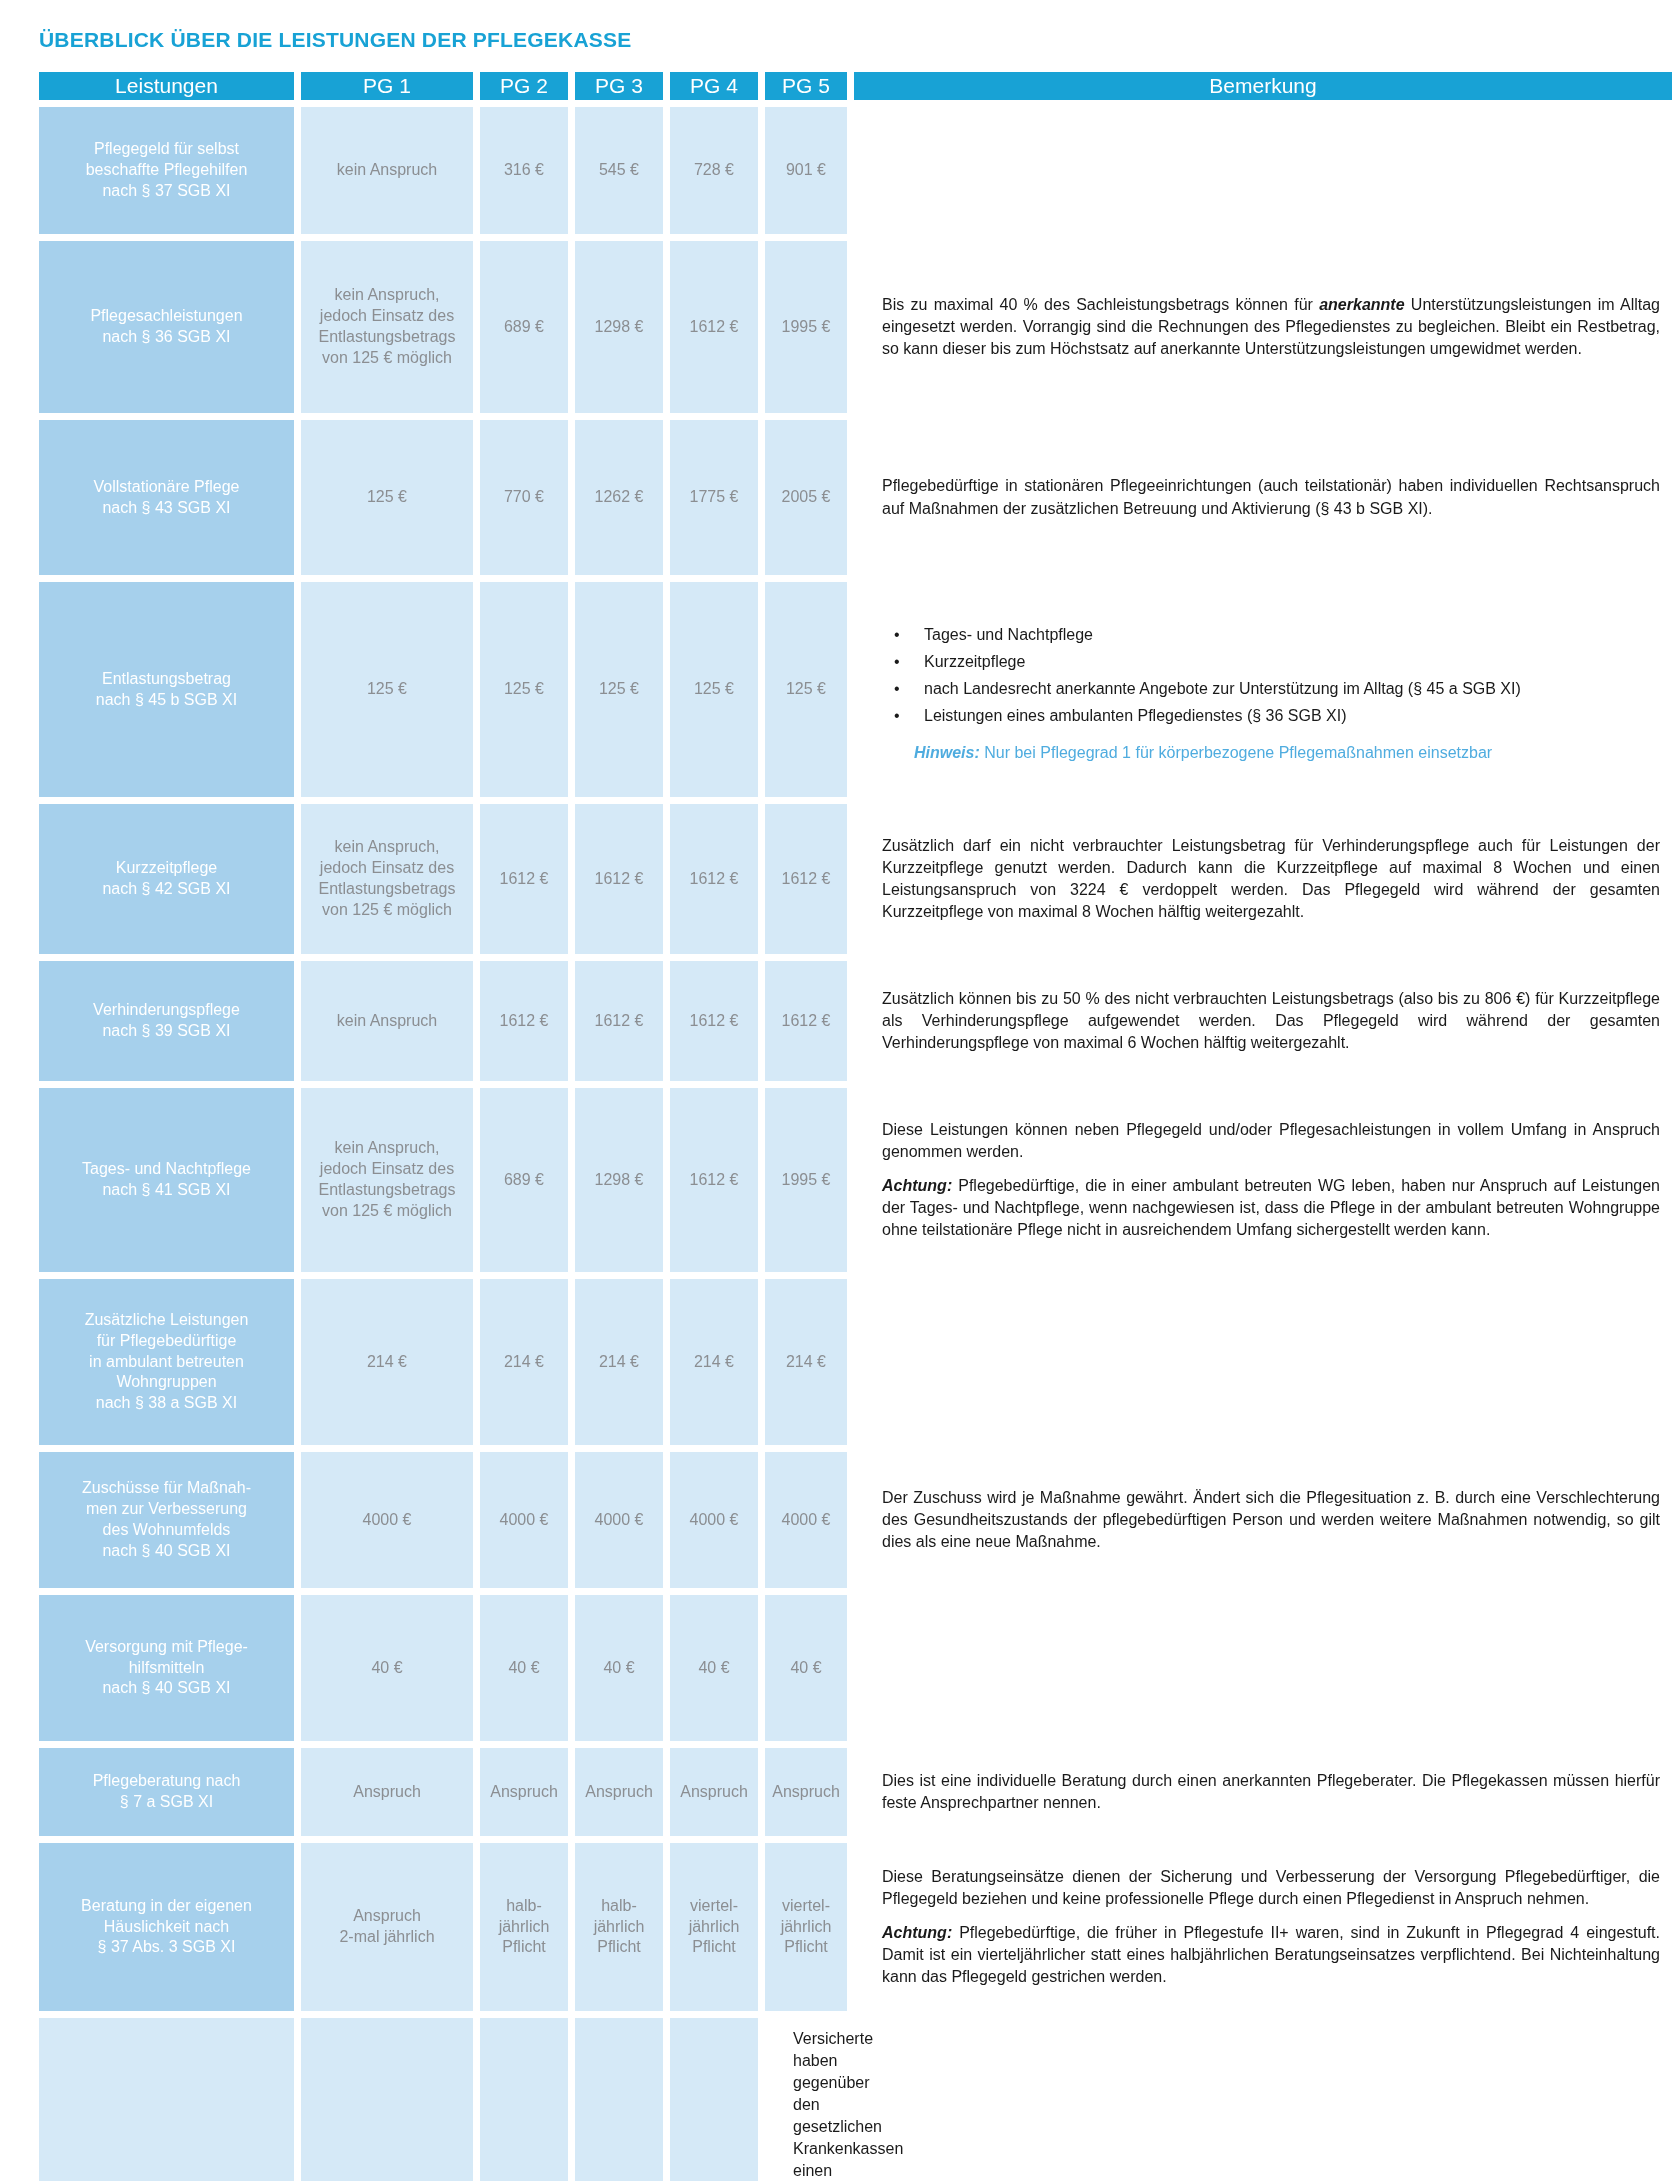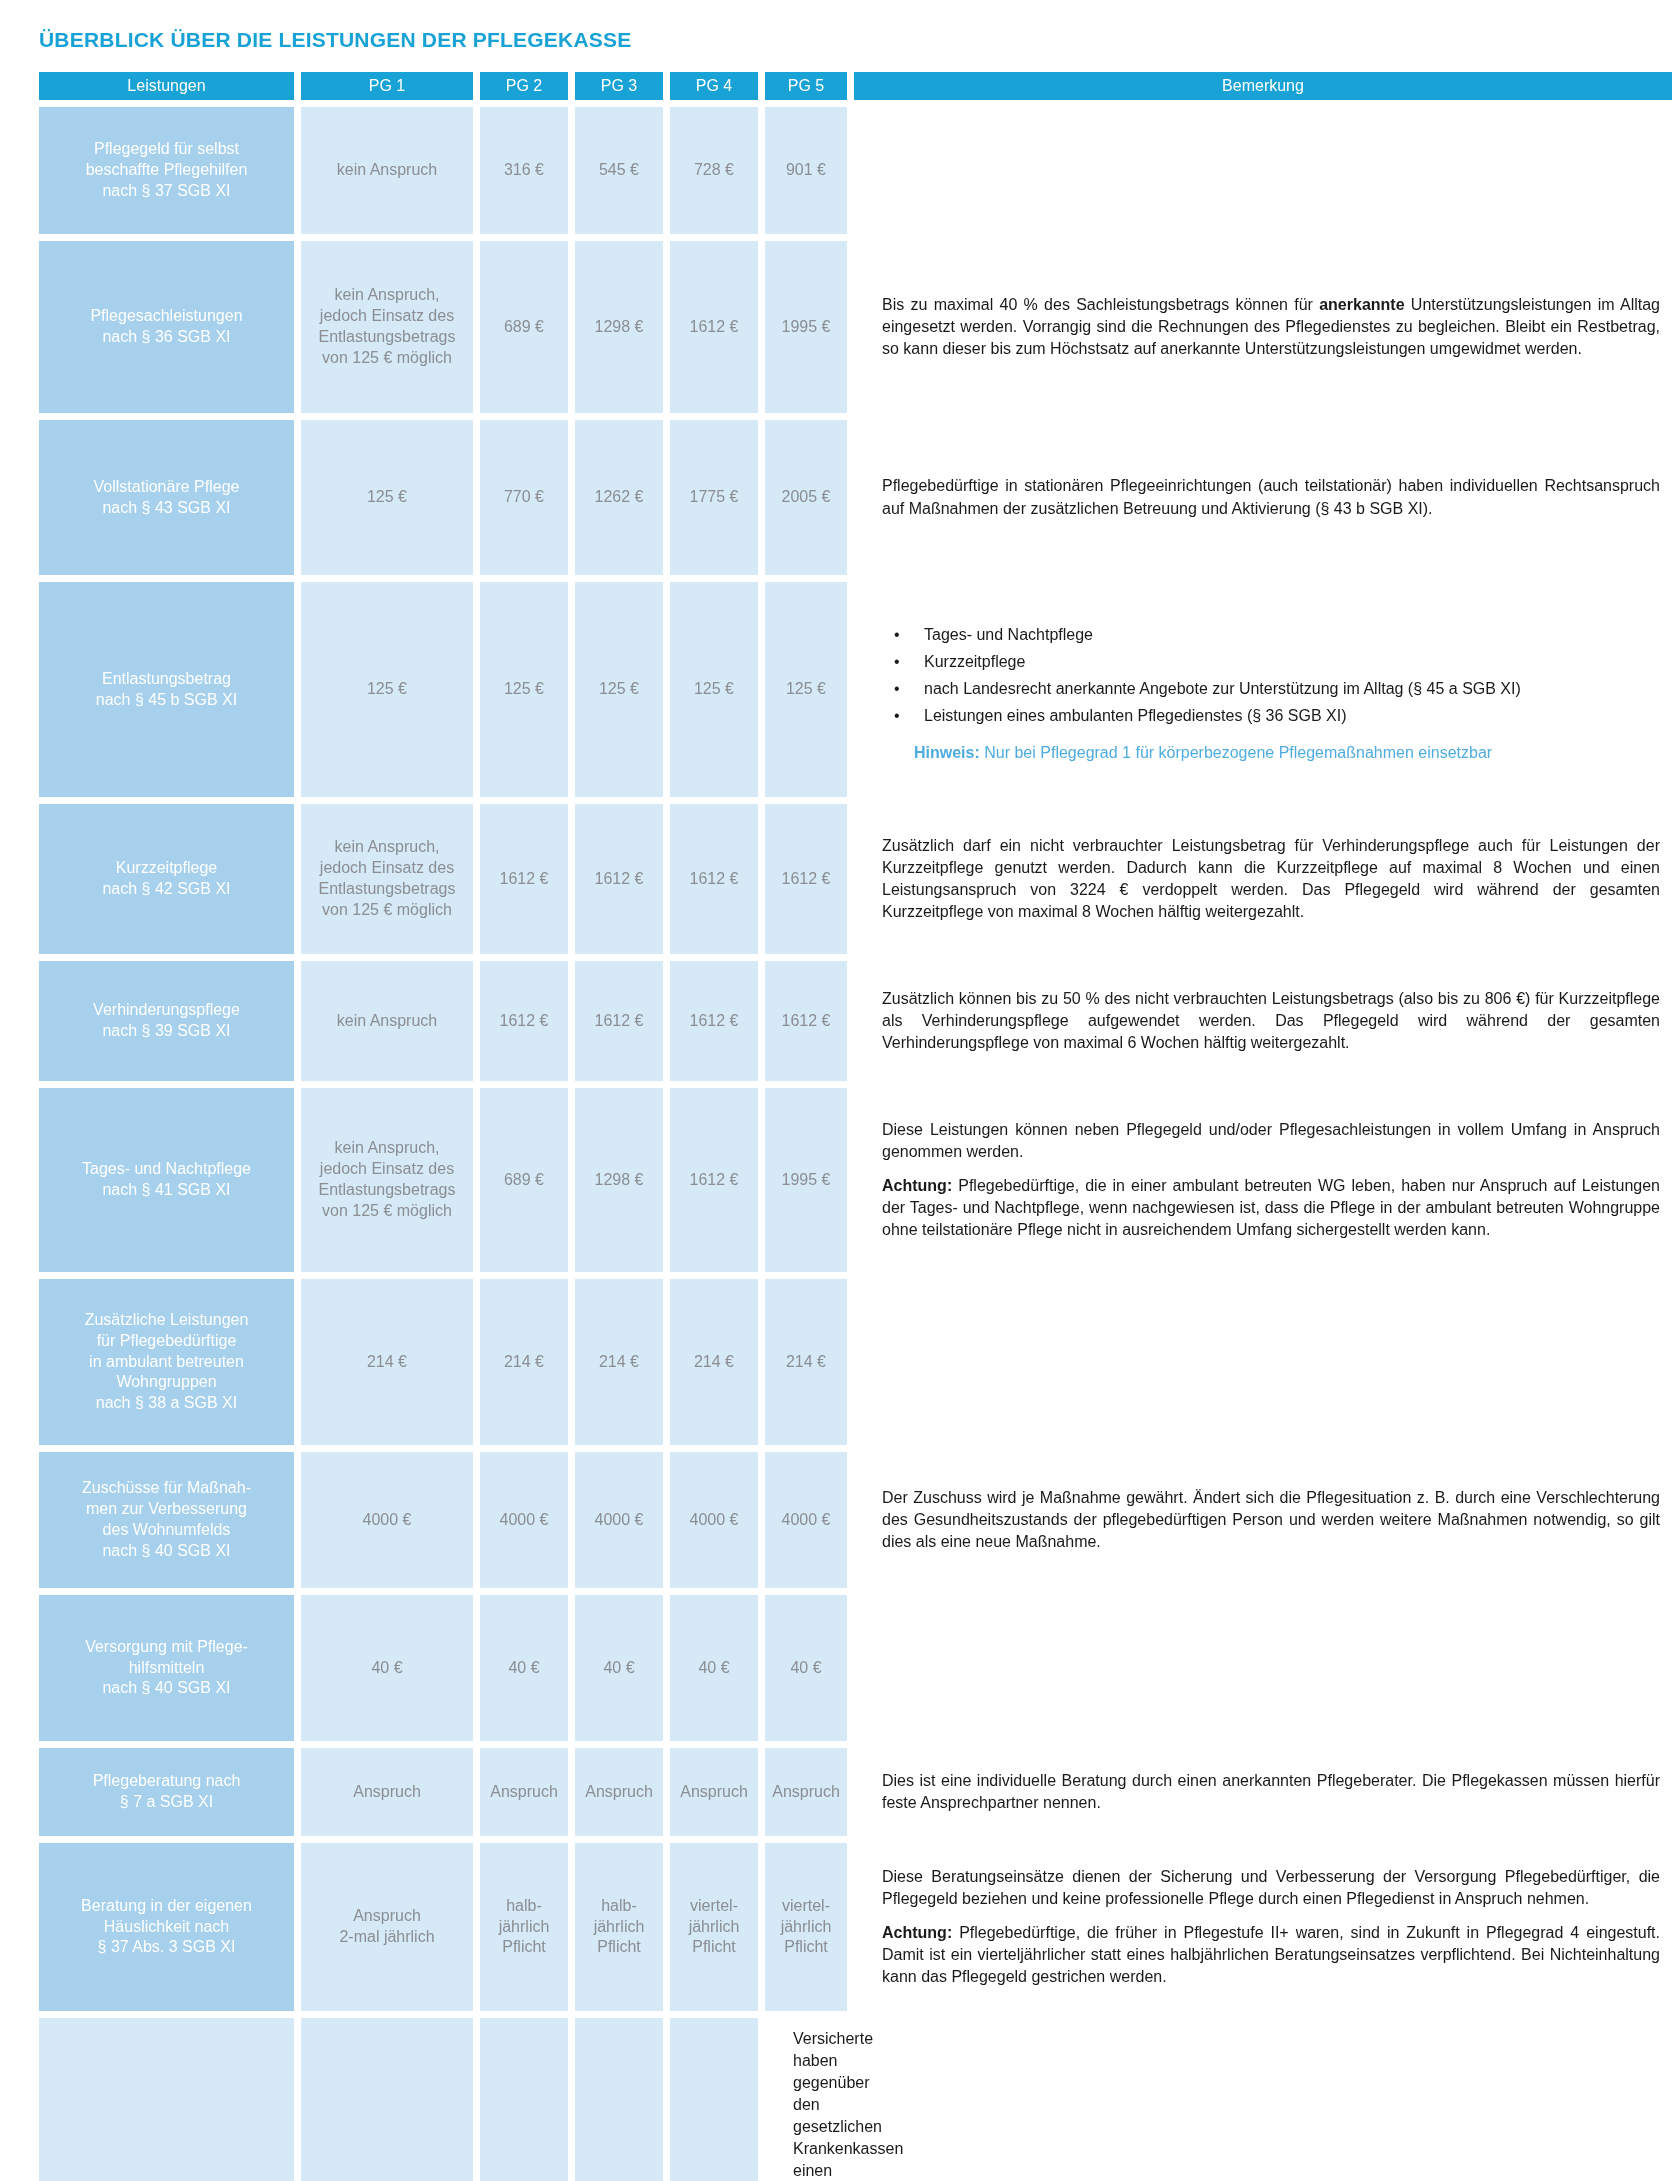--- a/index.html
+++ b/index.html
@@ -8,27 +8,27 @@
     --value-bg:#d5e9f7;
     --value-text:#8b8e92;
     --hinweis:#4facdf;
   }
   html,body{margin:0;padding:0;background:#fff;}
   body{width:1680px;font-family:"Liberation Sans","DejaVu Sans",sans-serif;-webkit-font-smoothing:antialiased;}
   .page{padding:28px 8px 18px 39px;box-sizing:border-box;}
   .title{color:var(--cyan);font-size:21px;font-weight:bold;letter-spacing:.2px;margin:0 0 20px 0;}
   .grid{display:grid;grid-template-columns:255px 172px 88px 88px 88px 82px 1fr;column-gap:7px;}
   .table{display:flex;flex-direction:column;row-gap:7px;}
-  .hcell{background:var(--cyan);color:#fff;font-size:16px;height:28px;display:flex;align-items:center;justify-content:center;text-align:center;box-sizing:border-box;padding:2px 4px;}
+  .hcell{background:var(--cyan);color:#fff;font-size:21px;height:28px;display:flex;align-items:center;justify-content:center;text-align:center;box-sizing:border-box;padding:2px 4px;}
   .cell{display:flex;align-items:center;justify-content:center;text-align:center;white-space:pre-line;font-size:16px;line-height:1.3;padding:8px 8px;box-sizing:border-box;}
   .label-cell{background:var(--label-bg);color:#fff;}
   .value-cell{background:var(--value-bg);color:var(--value-text);}
   .remark-cell{display:flex;flex-direction:column;justify-content:center;color:#1a1a1a;font-size:16px;line-height:1.38;text-align:justify;padding:4px 12px 4px 28px;box-sizing:border-box;background:#fff;}
   .remark-cell p{margin:6px 0;}
-  .b{font-weight:bold;}
+  .b{font-weight:bold;font-style:italic;}
   .hinweis{color:var(--hinweis);text-align:left;margin-top:12px;}
   .hinweis .b{color:var(--hinweis);margin-left:32px;}
   .bullets{list-style:none;margin:10px 0 4px 0;padding:0 0 0 12px;text-align:left;}
   .bullets li{position:relative;padding-left:30px;margin:5px 0;}
   .bullets li::before{content:"\2022";position:absolute;left:0;top:0;}
   
   .r1{min-height:127px}.r2{min-height:172px}.r3{min-height:155px}.r4{min-height:215px}
   .r5{min-height:150px}.r6{min-height:120px}.r7{min-height:184px}.r8{min-height:166px}
   .r9{min-height:136px}.r10{min-height:146px}.r11{min-height:88px}.r12{min-height:168px}
   .r13{min-height:137px}

